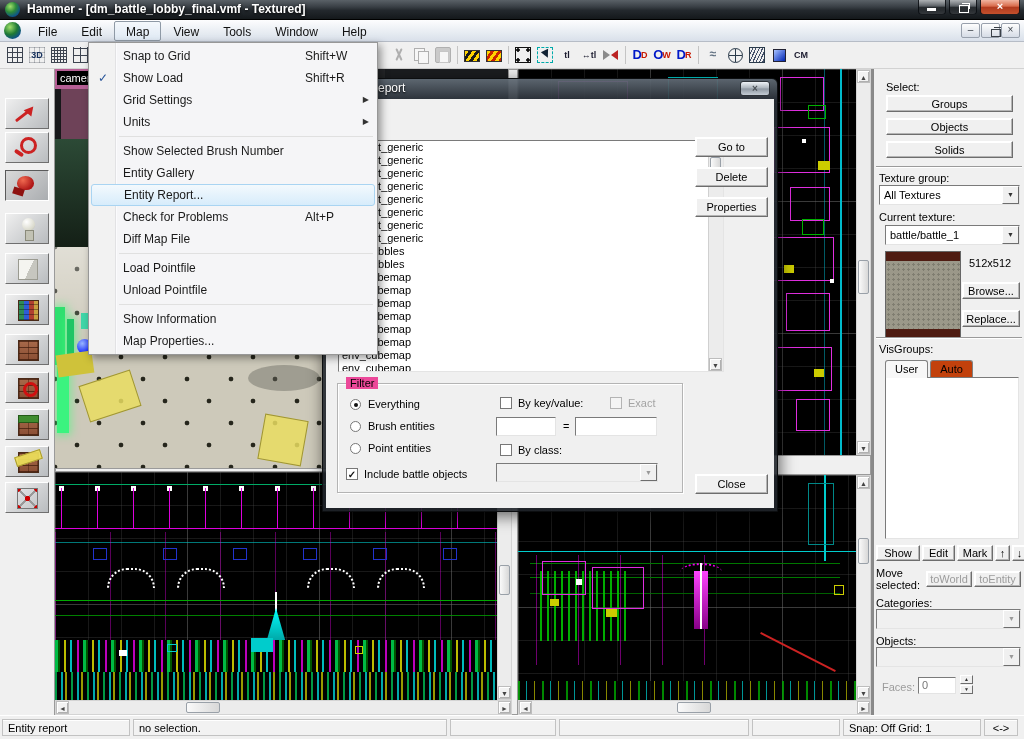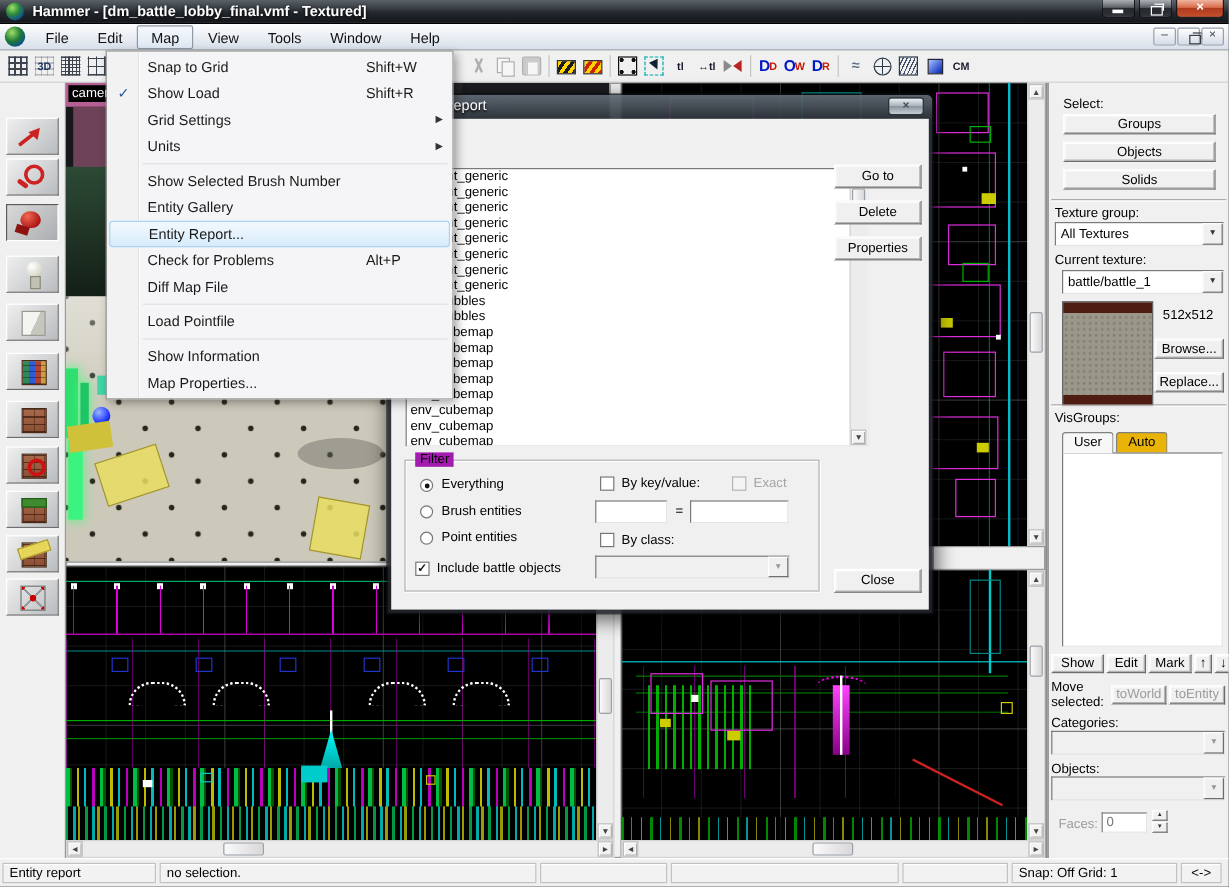--- a/index.html
+++ b/index.html
@@ -101,21 +101,21 @@
 .lbl{position:absolute;font-size:11px;color:#000;white-space:nowrap}
 .lbl.dis{color:#9c9c9c}
 .cbtn{position:absolute;height:17px;background:#f0f0f0;border:1px solid;border-color:#fff #6d6d6d #6d6d6d #fff;box-shadow:inset -1px -1px 0 #b4b4b4,inset 1px 1px 0 #fff;font-size:11px;font-family:"Liberation Sans",sans-serif;color:#000;text-align:center}
 .cbtn.dis{color:#9c9c9c}
 .hr{position:absolute;left:2px;right:2px;height:2px;border-top:1px solid #9a9a9a;border-bottom:1px solid #fff}
 .combo{position:absolute;height:20px;background:#fff;border:1px solid;border-color:#7a7a7a #e4e4e4 #e4e4e4 #7a7a7a;display:flex}
 .combo .cval{flex:1;font-size:11px;line-height:18px;padding-left:4px;overflow:hidden;white-space:nowrap}
 .combo .carr{width:17px;background:#f0f0f0;border:1px solid;border-color:#fff #6d6d6d #6d6d6d #fff;font-size:7px;text-align:center;line-height:16px;color:#333}
 .combo.dis{background:#f0f0f0}.combo.dis .carr{color:#999}
 #texprev{position:absolute;left:11px;top:182px;width:76px;height:88px;border:1px solid #666;background-color:#9b9889;background-image:linear-gradient(180deg,#4f1c12 0 9px,transparent 9px calc(100% - 9px),#4f1c12 calc(100% - 9px)),radial-gradient(rgba(0,0,0,.18) 1px,transparent 1.4px);background-size:100% 100%,5px 5px}
-.vtab{display:inline-block;height:32px;line-height:16px;padding:0 9px;border:1px solid #808080;border-bottom:none;border-radius:3px 3px 0 0;background:#eab308;font-size:11px;margin-right:2px;position:relative}
+.vtab{display:inline-block;height:32px;line-height:16px;padding:0 9px;border:1px solid #808080;border-bottom:none;border-radius:3px 3px 0 0;background:#c2410c;font-size:11px;margin-right:2px;position:relative}
 .vtab.active{background:#f7f7f7;height:18px;z-index:2}
 .sunken{position:absolute;background:#fff;border:1px solid;border-color:#7a7a7a #e4e4e4 #e4e4e4 #7a7a7a}
 .inp{position:absolute;background:#fff;border:1px solid;border-color:#7a7a7a #e4e4e4 #e4e4e4 #7a7a7a;font-size:11px;padding:1px 3px;color:#777}
 .spin{position:absolute;width:13px;height:9px;background:#f0f0f0;border:1px solid;border-color:#fff #6d6d6d #6d6d6d #fff;font-size:5px;line-height:7px;text-align:center;color:#333}
 
 
 #statusbar{position:absolute;left:0;top:715px;width:1024px;height:24px;background:#f0f0f0;border-top:1px solid #fff;display:flex;gap:3px;padding:3px 2px;align-items:stretch}
 .sb-panel{background:#f2f2f2;border:1px solid #c2c2c2;box-shadow:inset 0 1px 0 #fff;font-size:11px;line-height:16px;padding:0 5px;white-space:nowrap;overflow:hidden}
 .sb-panel.p0{width:128px}.sb-panel.p1{width:314px}.sb-panel.p2{width:106px}.sb-panel.p3{width:190px}.sb-panel.p4{width:88px}.sb-panel.p5{width:138px}.sb-panel.p6{width:34px;text-align:center}
 
@@ -123,21 +123,21 @@
 #dlg{position:absolute;left:322px;top:78px;width:456px;height:434px;z-index:10}
 .dlg-frame{position:absolute;inset:0;background:linear-gradient(180deg,rgba(96,106,116,.95),rgba(42,48,56,.92) 22px,rgba(32,36,42,.9));border:1px solid #0c0e10;border-radius:6px 6px 0 0;box-shadow:2px 4px 16px rgba(0,0,0,.6)}
 .dlg-title{position:absolute;left:14px;top:3px;color:#fff;font-size:12px;text-shadow:0 1px 2px #000}
 .dlg-close{position:absolute;right:8px;top:3px;width:30px;height:15px;border:1px solid #2d3238;border-radius:3px;background:linear-gradient(180deg,#eef2f6,#aab2ba 48%,#8d96a0 52%,#c4ccd4);color:#4a5056;font-weight:bold;font-size:10px;text-align:center;line-height:13px}
 .dlg-client{position:absolute;left:4px;top:21px;right:4px;bottom:4px;background:#f0f0f0}
 #elist{left:12px;top:41px;width:386px;height:232px;font-size:11px;overflow:hidden}
 .erow{height:13px;line-height:13px;padding-left:3px;white-space:nowrap}
 #elist .escr{position:absolute;right:0;top:0;width:15px;height:100%;background:#ececec;border-left:1px solid #d0d0d0}
 .dbtn{position:absolute;width:73px;height:20px;background:#f0f0f0;border:1px solid;border-color:#fff #6d6d6d #6d6d6d #fff;box-shadow:inset -1px -1px 0 #b4b4b4,inset 1px 1px 0 #fff;font-size:11px;text-align:center;font-family:"Liberation Sans",sans-serif}
 .gbox{position:absolute;border:1px solid #b4b4b4;box-shadow:inset 1px 1px 0 #fff,1px 1px 0 #fff}
-.glegend{position:absolute;left:8px;top:-7px;background:#a21caf;padding:0 4px;font-size:11px}
+.glegend{position:absolute;left:8px;top:-7px;background:#ec4899;padding:0 4px;font-size:11px}
 .radio{position:absolute;width:11px;height:11px;border:1px solid #777;border-radius:50%;background:#fff}
 .radio.on::after{content:"";position:absolute;left:3px;top:3px;width:4px;height:4px;background:#111;border-radius:50%}
 .check{position:absolute;width:12px;height:12px;border:1px solid #777;background:#fff;font-size:10px;line-height:11px;text-align:center;font-weight:bold;color:#111}
 .check.dis{border-color:#b4b4b4;background:#f4f4f4}
 .flabel{position:absolute;font-size:11px;white-space:nowrap}
 .flabel.dis{color:#a4a4a4}
 
 
 #mapmenu{position:absolute;left:88px;top:42px;width:290px;z-index:20;border:1px solid #979797;background:linear-gradient(90deg,#f2f2f2 0,#f2f2f2 26px,#e2e2e4 26px,#e2e2e4 27px,#fbfbfd 27px,#fbfbfd 28px,#f5f5f7 28px);box-shadow:3px 3px 8px rgba(0,0,0,.4);padding:2px 0}
 .mi{position:relative;height:22px;line-height:22px;font-size:12px;color:#1a1a1a;padding:0 8px 0 34px;display:flex;align-items:center}
@@ -579,20 +579,25 @@
         <span class="chk"></span>
         <span class="lab">Diff Map File</span>
         <span class="sc"></span>
       </div>
       <div class="menu-sep"></div>
       <div class="mi">
         <span class="chk"></span>
         <span class="lab">Load Pointfile</span>
         <span class="sc"></span>
       </div>
+      <div class="mi">
+        <span class="chk"></span>
+        <span class="lab">Unload Pointfile</span>
+        <span class="sc"></span>
+      </div>
       <div class="menu-sep"></div>
       <div class="mi">
         <span class="chk"></span>
         <span class="lab">Show Information</span>
         <span class="sc"></span>
       </div>
       <div class="mi">
         <span class="chk"></span>
         <span class="lab">Map Properties...</span>
         <span class="sc"></span>

